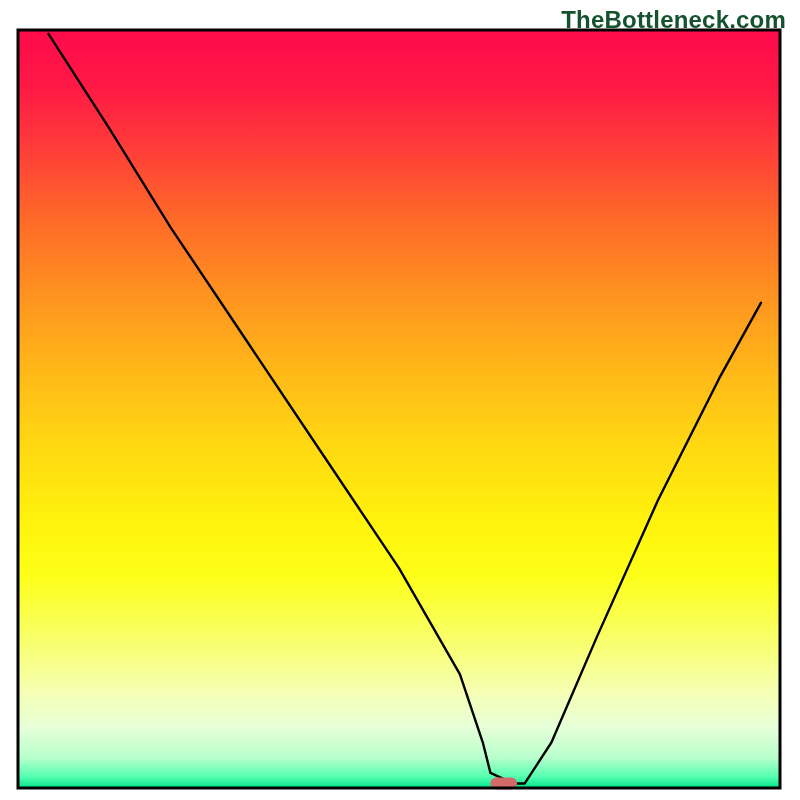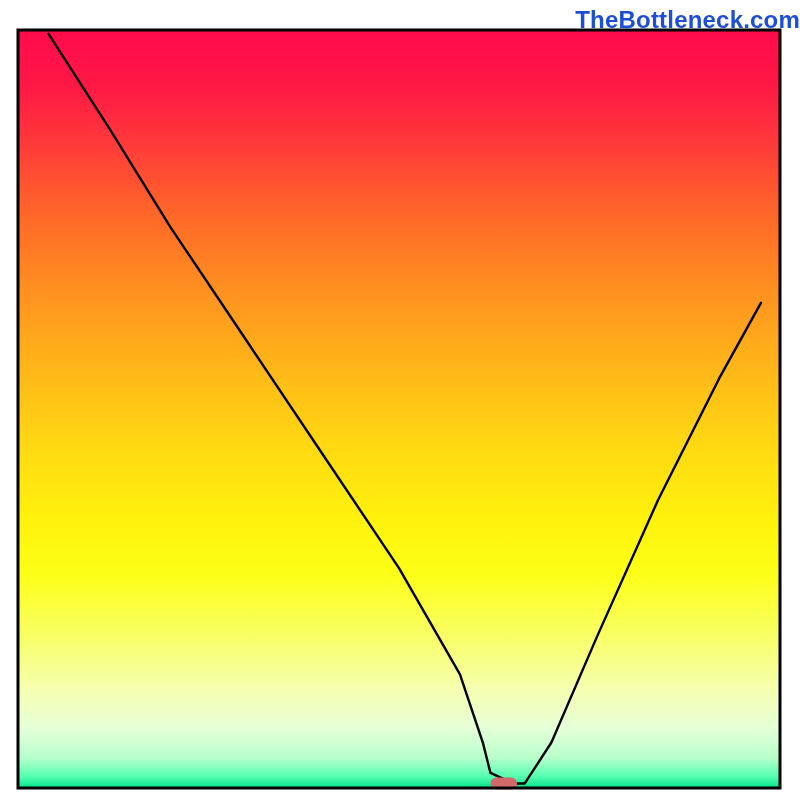--- a/index.html
+++ b/index.html
@@ -12,24 +12,24 @@
     overflow: hidden;
   }
   .chart-container {
     position: relative;
     width: 800px;
     height: 800px;
   }
   .watermark {
     position: absolute;
     top: 6px;
-    right: 0;
+    right: 14px;
     font-size: 24px;
     font-weight: bold;
-    color: #1d4ed8;
+    color: #14532d;
     z-index: 10;
     letter-spacing: 0.2px;
   }
   svg {
     display: block;
   }
 </style>
 </head>
 <body>
 

